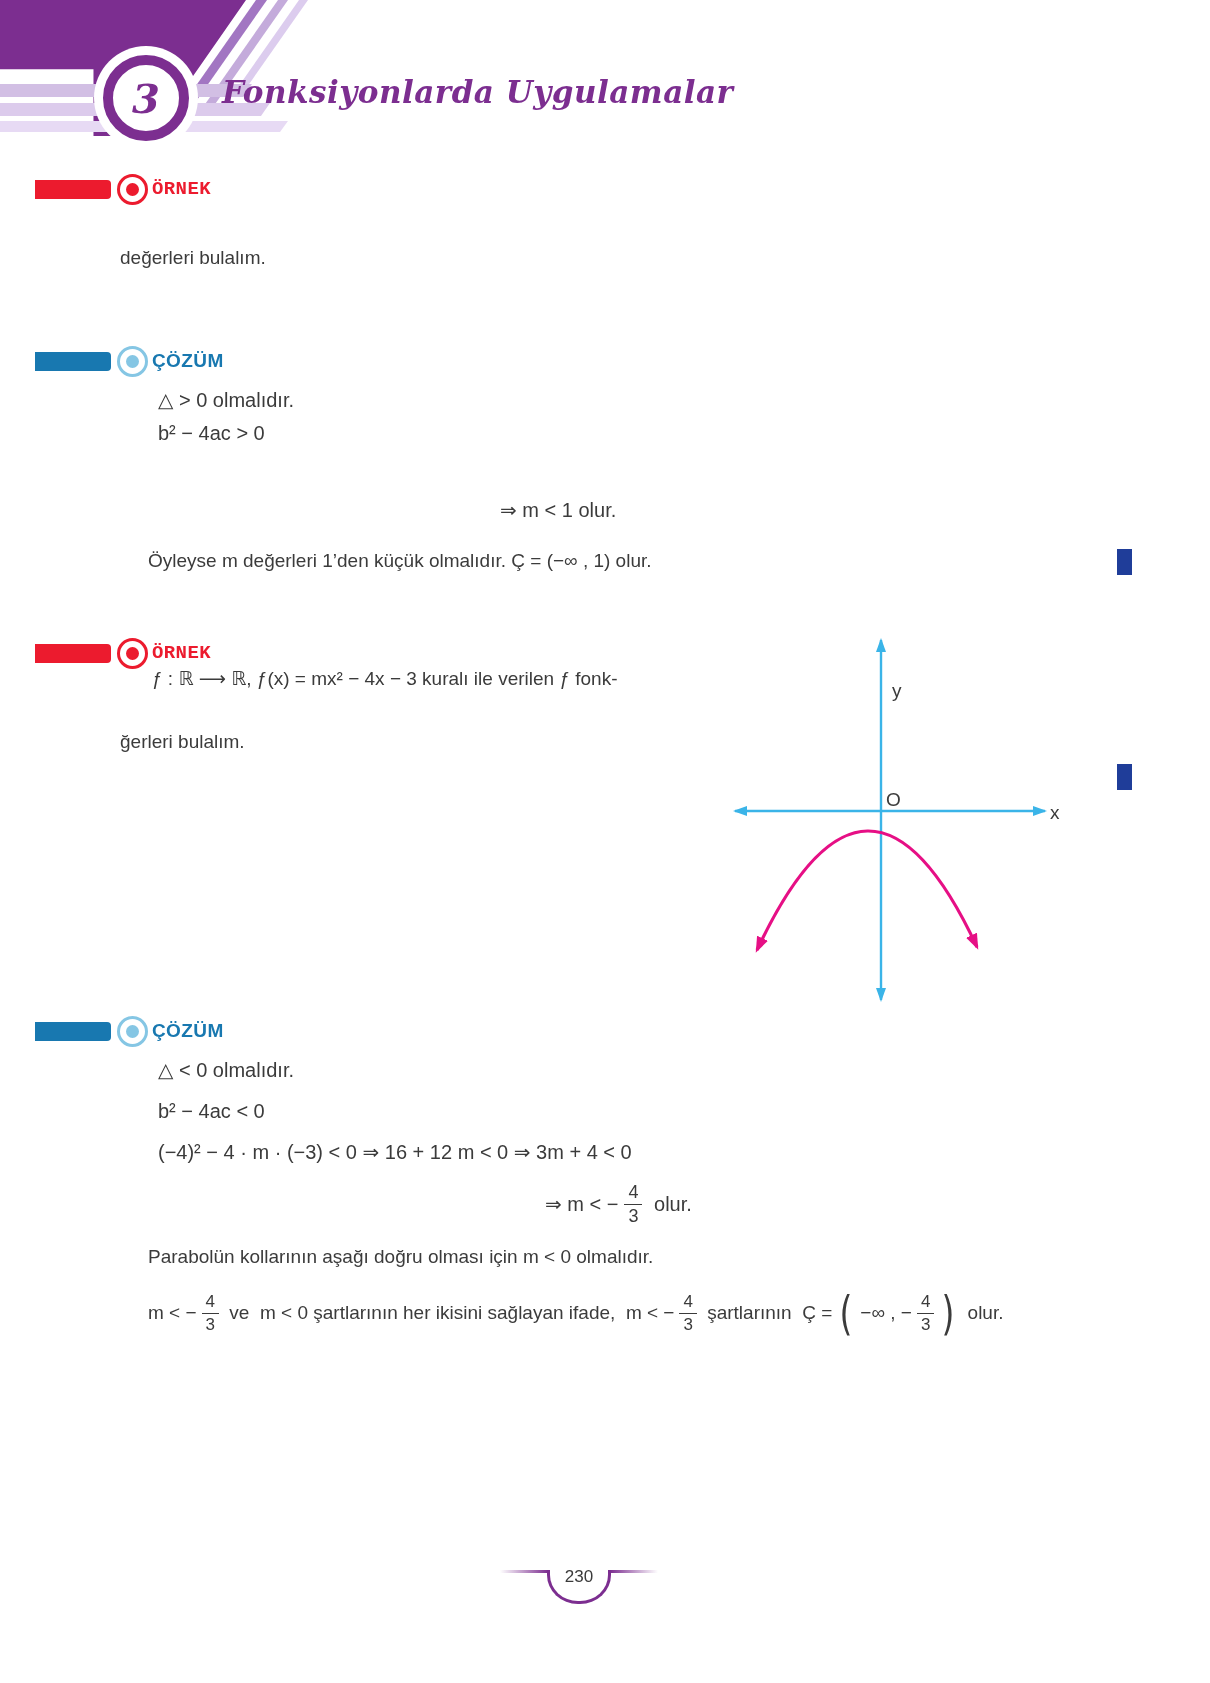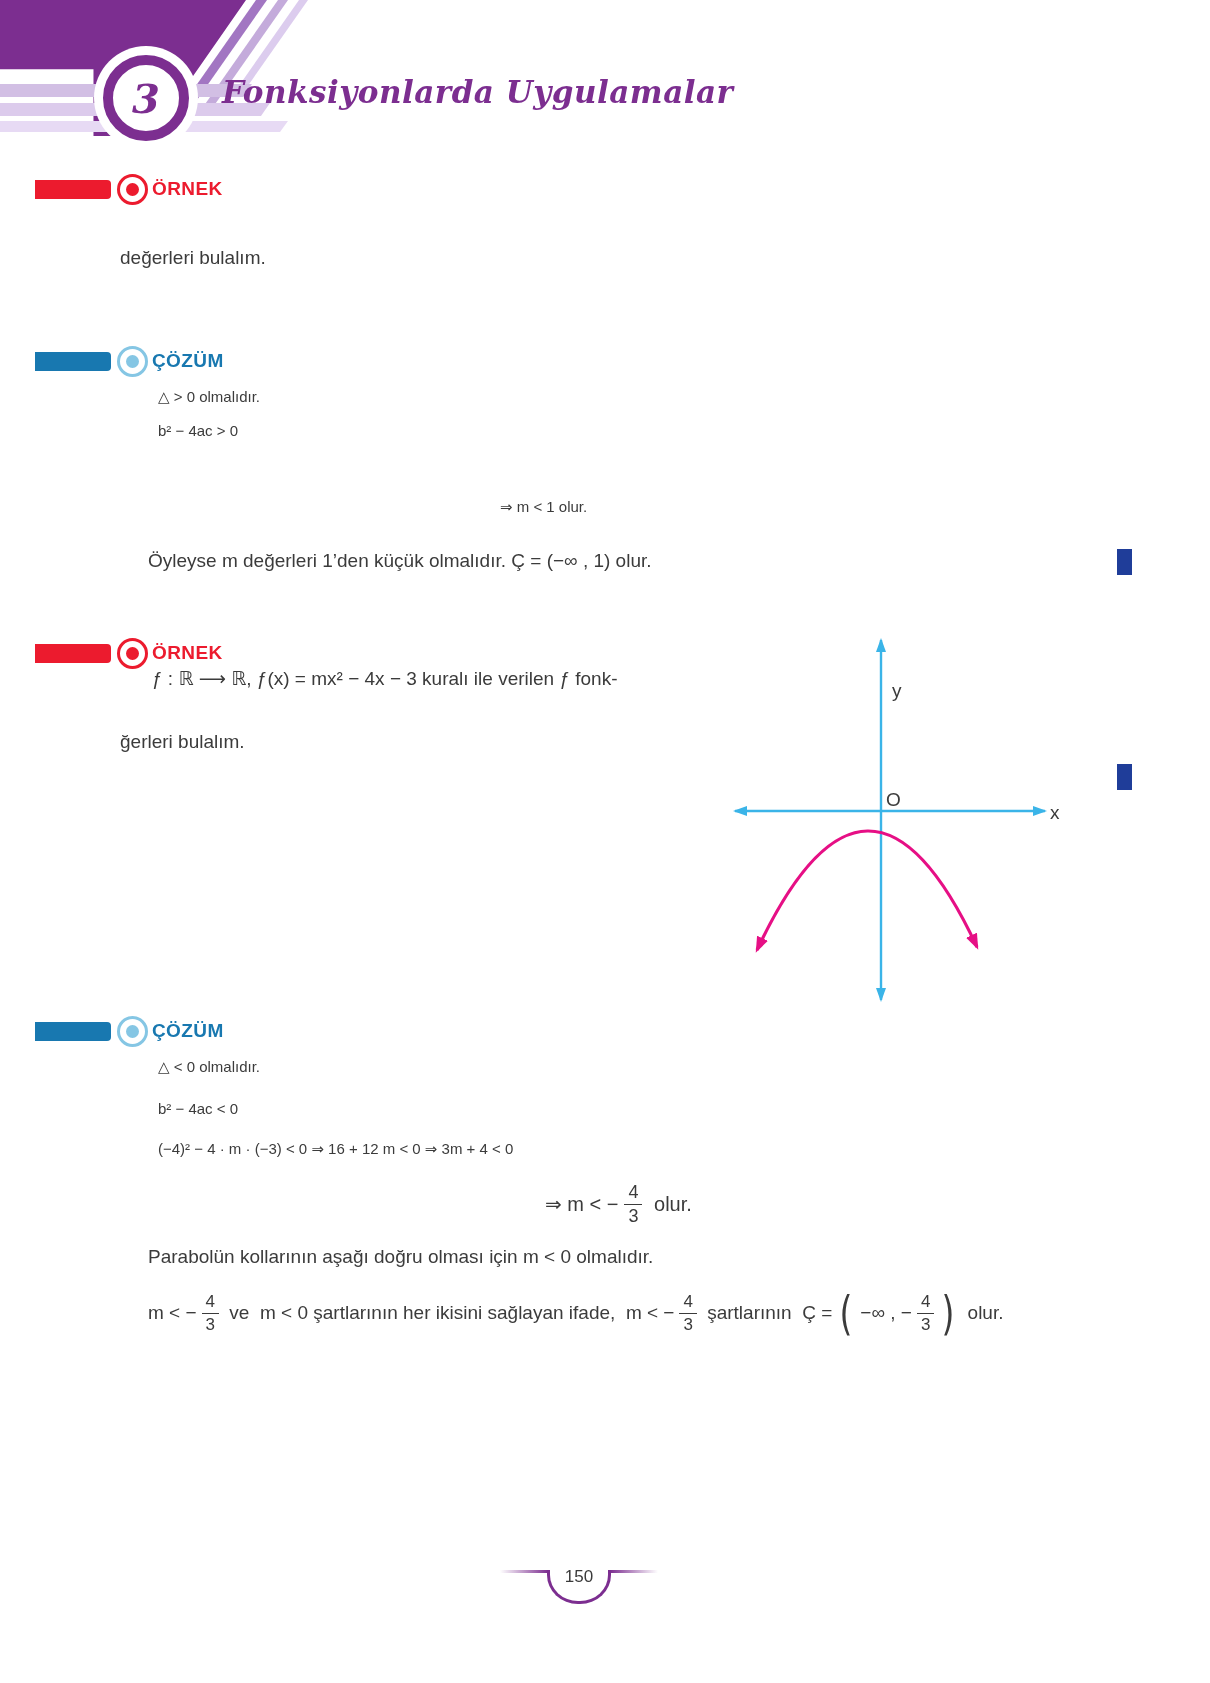--- a/index.html
+++ b/index.html
@@ -30,26 +30,26 @@
   .secbar.red{background:var(--example_red);}
   .secbar.blue{background:var(--solution_blue);}
   .ring-icon{position:absolute;width:25px;height:25px;border-radius:50%;background:#fff;
              display:flex;align-items:center;justify-content:center;}
   .ring-icon.red{border:3px solid var(--example_red);}
   .ring-icon.blue{border:3px solid #85c6e4;}
   .ring-icon::after{content:'';width:13px;height:13px;border-radius:50%;}
   .ring-icon.red::after{background:var(--example_red);}
   .ring-icon.blue::after{background:#85c6e4;}
   .seclabel{position:absolute;left:152px;font-size:19px;font-weight:bold;letter-spacing:0.4px;white-space:nowrap;}
-  .seclabel.red{color:var(--example_red);}
+  .seclabel.red{color:var(--example_red);font-family:Liberation Mono, monospace;}
   .seclabel.blue{color:var(--solution_blue);}
 
   
   .tline{position:absolute;font-size:19px;white-space:nowrap;color:#3b3b3b;}
-  .mline{position:absolute;font-size:15px;white-space:nowrap;color:#3b3b3b;}
+  .mline{position:absolute;font-size:20px;white-space:nowrap;color:#3b3b3b;}
 
   
   .mrow{position:absolute;display:flex;align-items:center;gap:6px;font-size:20px;color:#3b3b3b;white-space:pre;}
   .frac{display:inline-flex;flex-direction:column;align-items:center;font-size:17px;line-height:1.15;}
   .frac .num{padding:0 4px 1px;border-bottom:1.6px solid #3b3b3b;}
   .frac .den{padding-top:1px;}
   .bigp{display:inline-block;font-size:46px;line-height:0;transform:scaleX(0.72);
         font-family:"DejaVu Sans",sans-serif;font-weight:normal;color:#3b3b3b;}
 
   
@@ -165,18 +165,18 @@
     <span class="bigp">)</span>
     <span> olur.</span>
   </div>
 
   <div class="edgetab" style="top:549px;"></div>
   <div class="edgetab" style="top:764px;"></div>
 
   <div class="footer">
     <div class="fline l"></div>
     <div class="fcup">
-      <span class="fnum">150</span>
+      <span class="fnum">230</span>
     </div>
     <div class="fline r"></div>
   </div>
 
 </div>
 
 </body></html>

